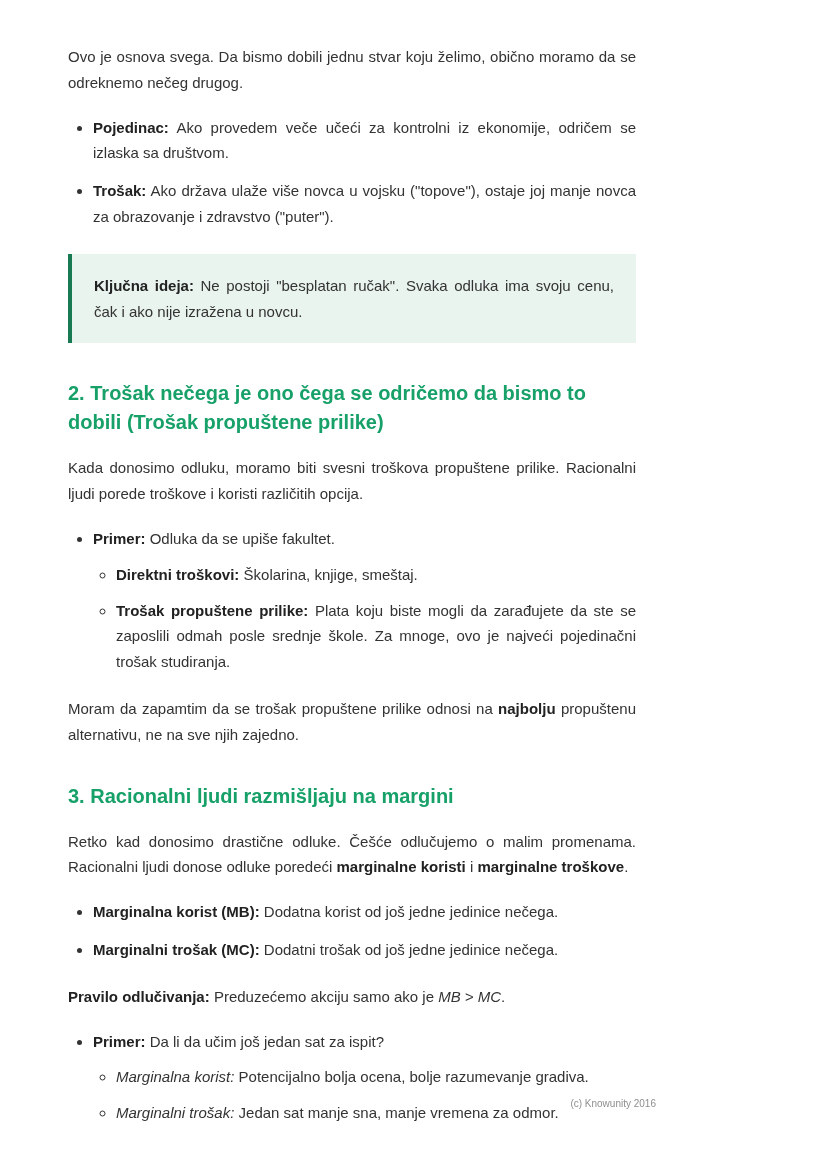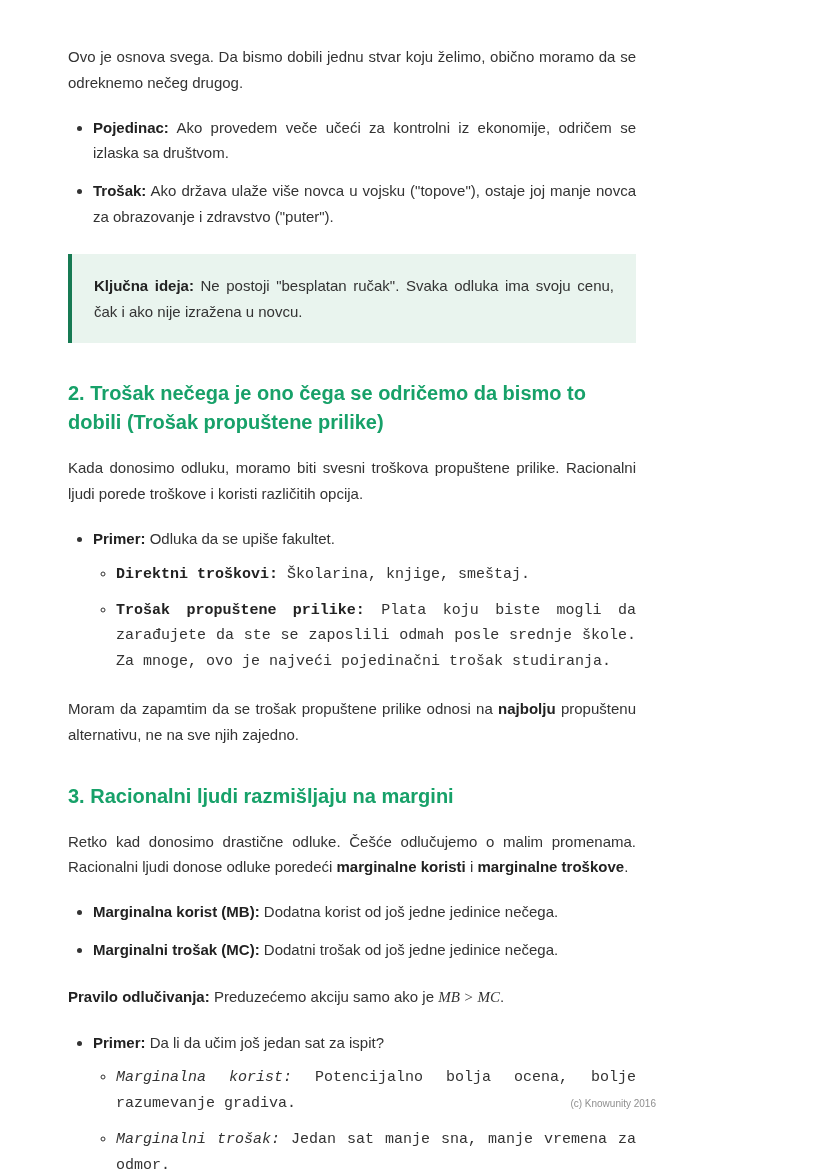--- a/index.html
+++ b/index.html
@@ -40,39 +40,38 @@
   ul.l1 {
     list-style: disc;
     padding-left: 25px;
     margin: 0 0 21px;
   }
   ul.l1 > li { margin-bottom: 12px; text-align: justify; }
   ul.l2 {
     list-style: circle;
     padding-left: 23px;
     margin: 10px 0 0;
-    font-family: Liberation Mono, monospace;
   }
   ul.l2 > li { margin-bottom: 10px; text-align: justify; }
   .callout {
     background: #e9f4ee;
     border-left: 4px solid #177a53;
     padding: 19px 22px;
     margin: 24px 0 36px;
   }
   .callout .para { margin: 0; }
   h2.section {
     color: #17a169;
     font-size: 20px;
     line-height: 1.45;
     font-weight: 700;
     margin: 34px 0 18px;
   }
   .math {
-    font-family: Liberation Serif, serif;
+    font-family: Liberation Sans, sans-serif;
     font-style: italic;
     margin-top: 32px;
   }
   em.lead { font-style: italic; font-weight: 400; }
   .footer {
     position: absolute;
     top: 1098px;
     right: 40px;
     font-size: 10px;
     color: #8f8f8f;

